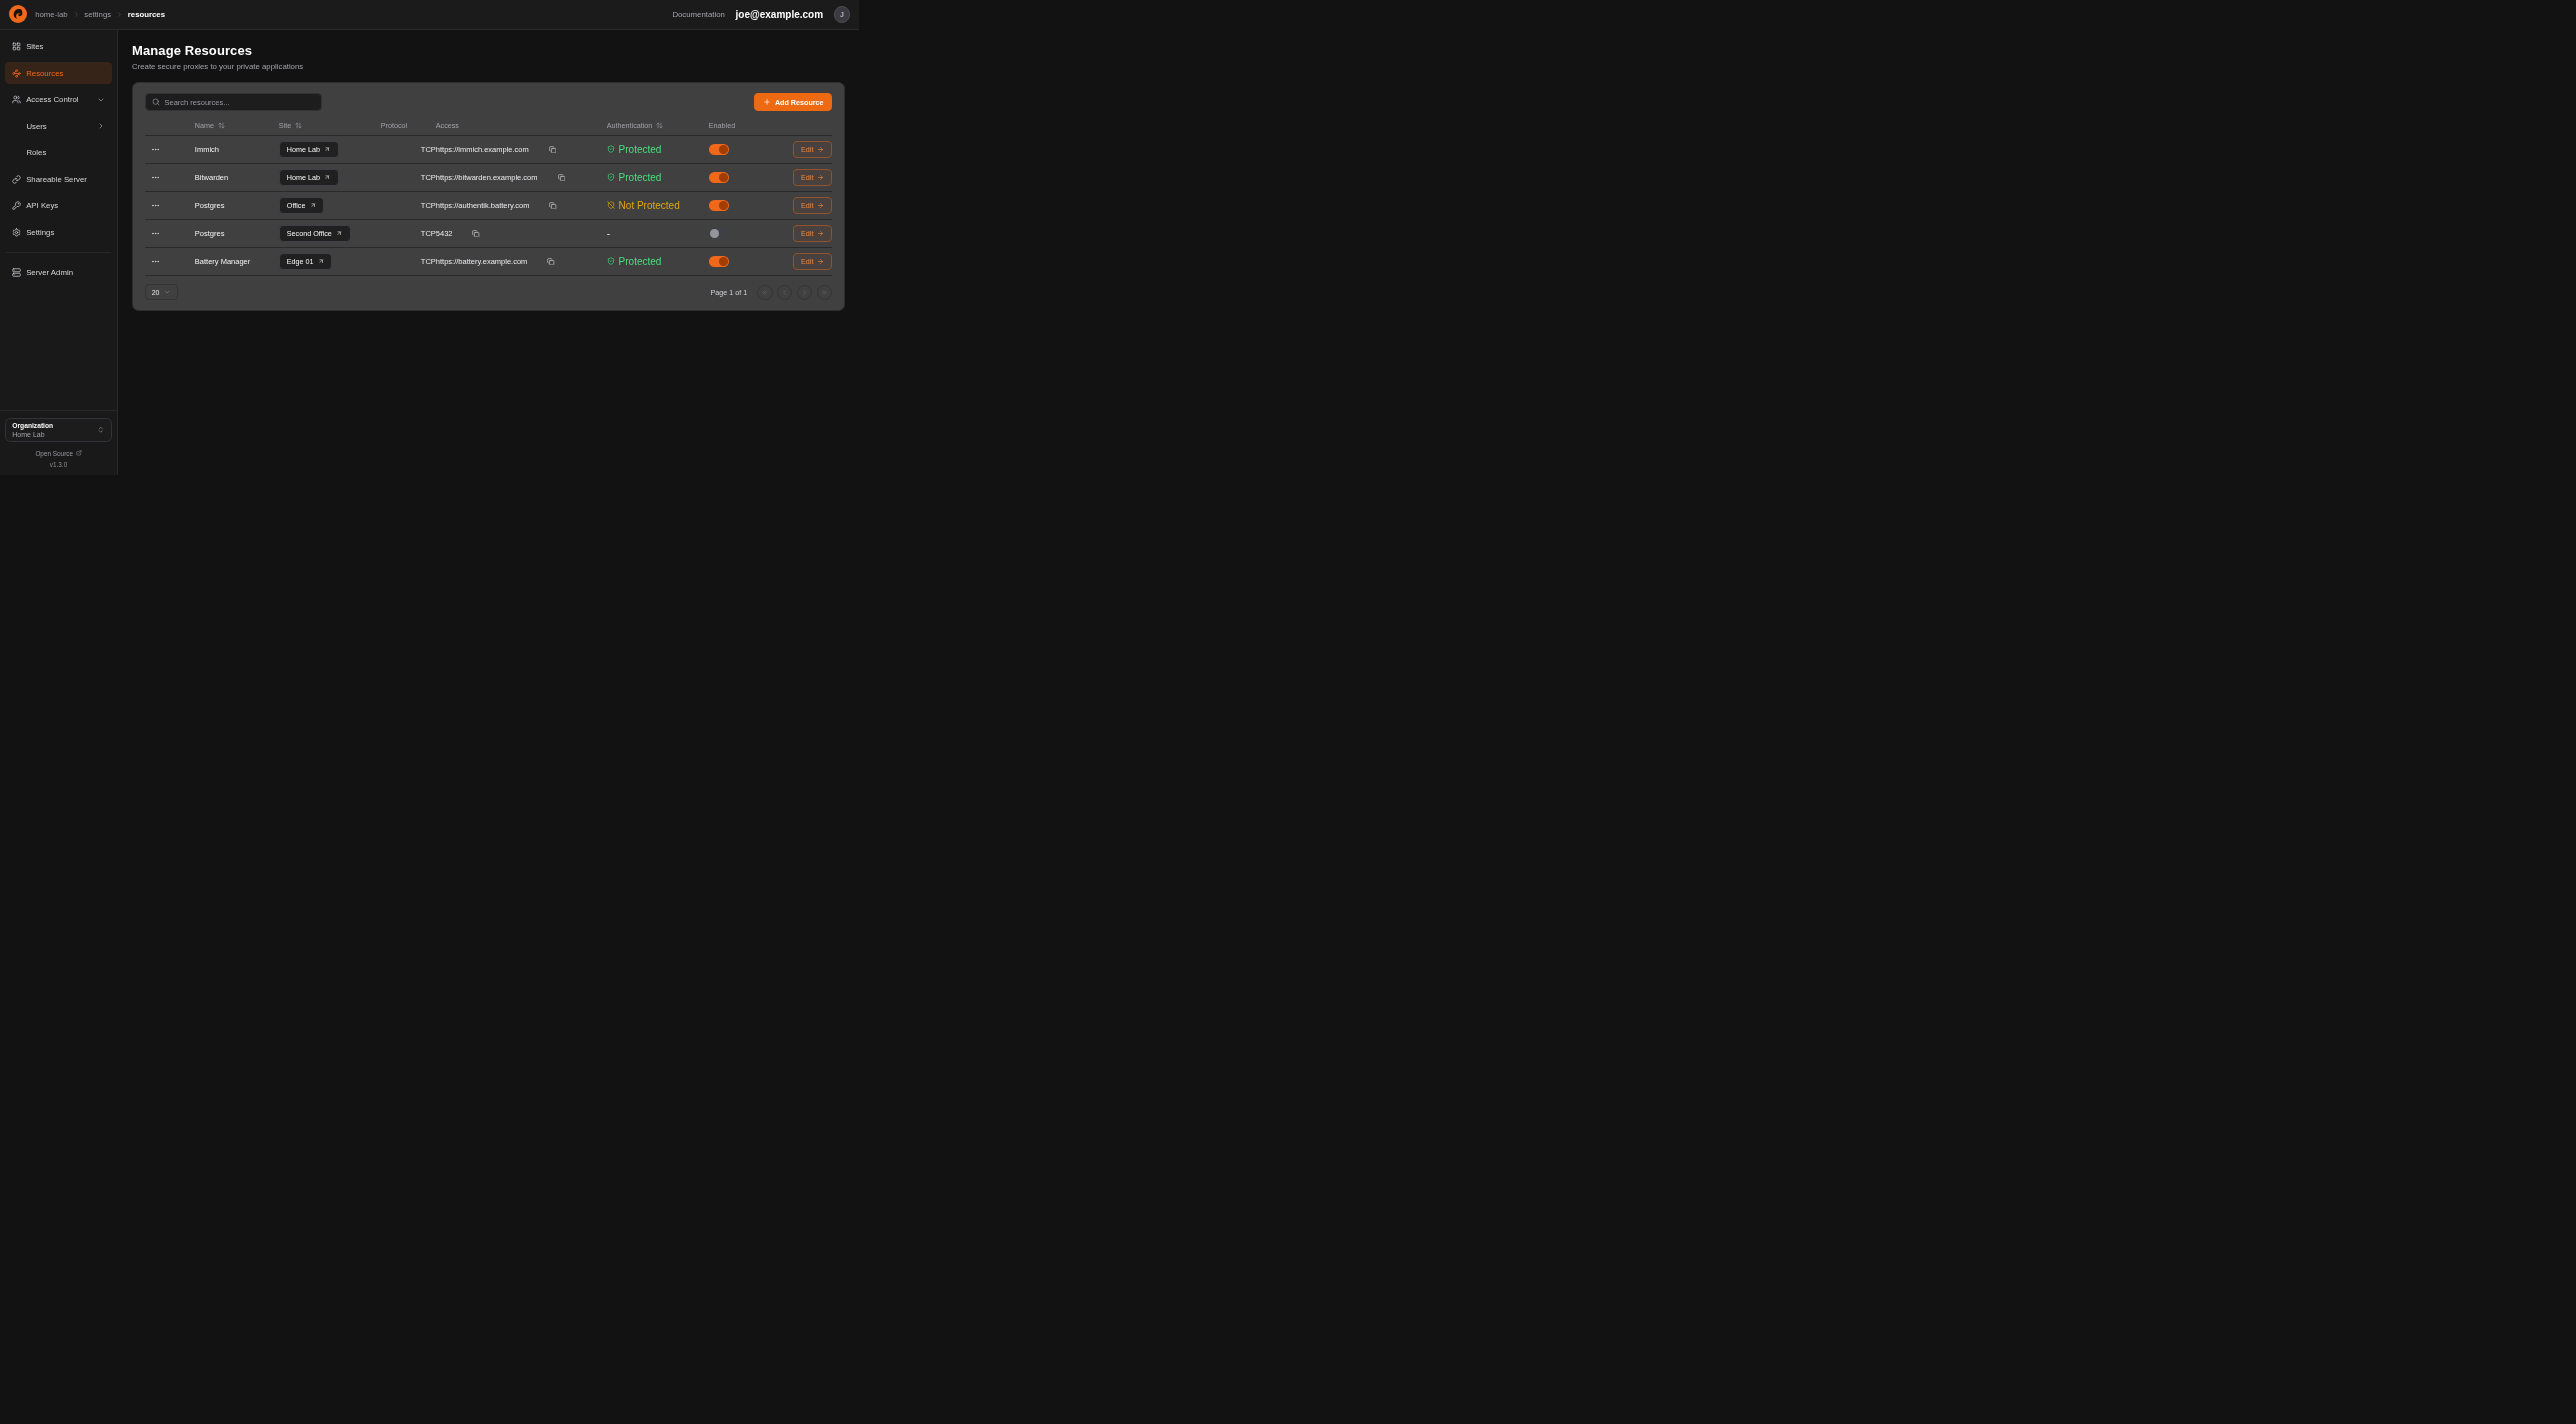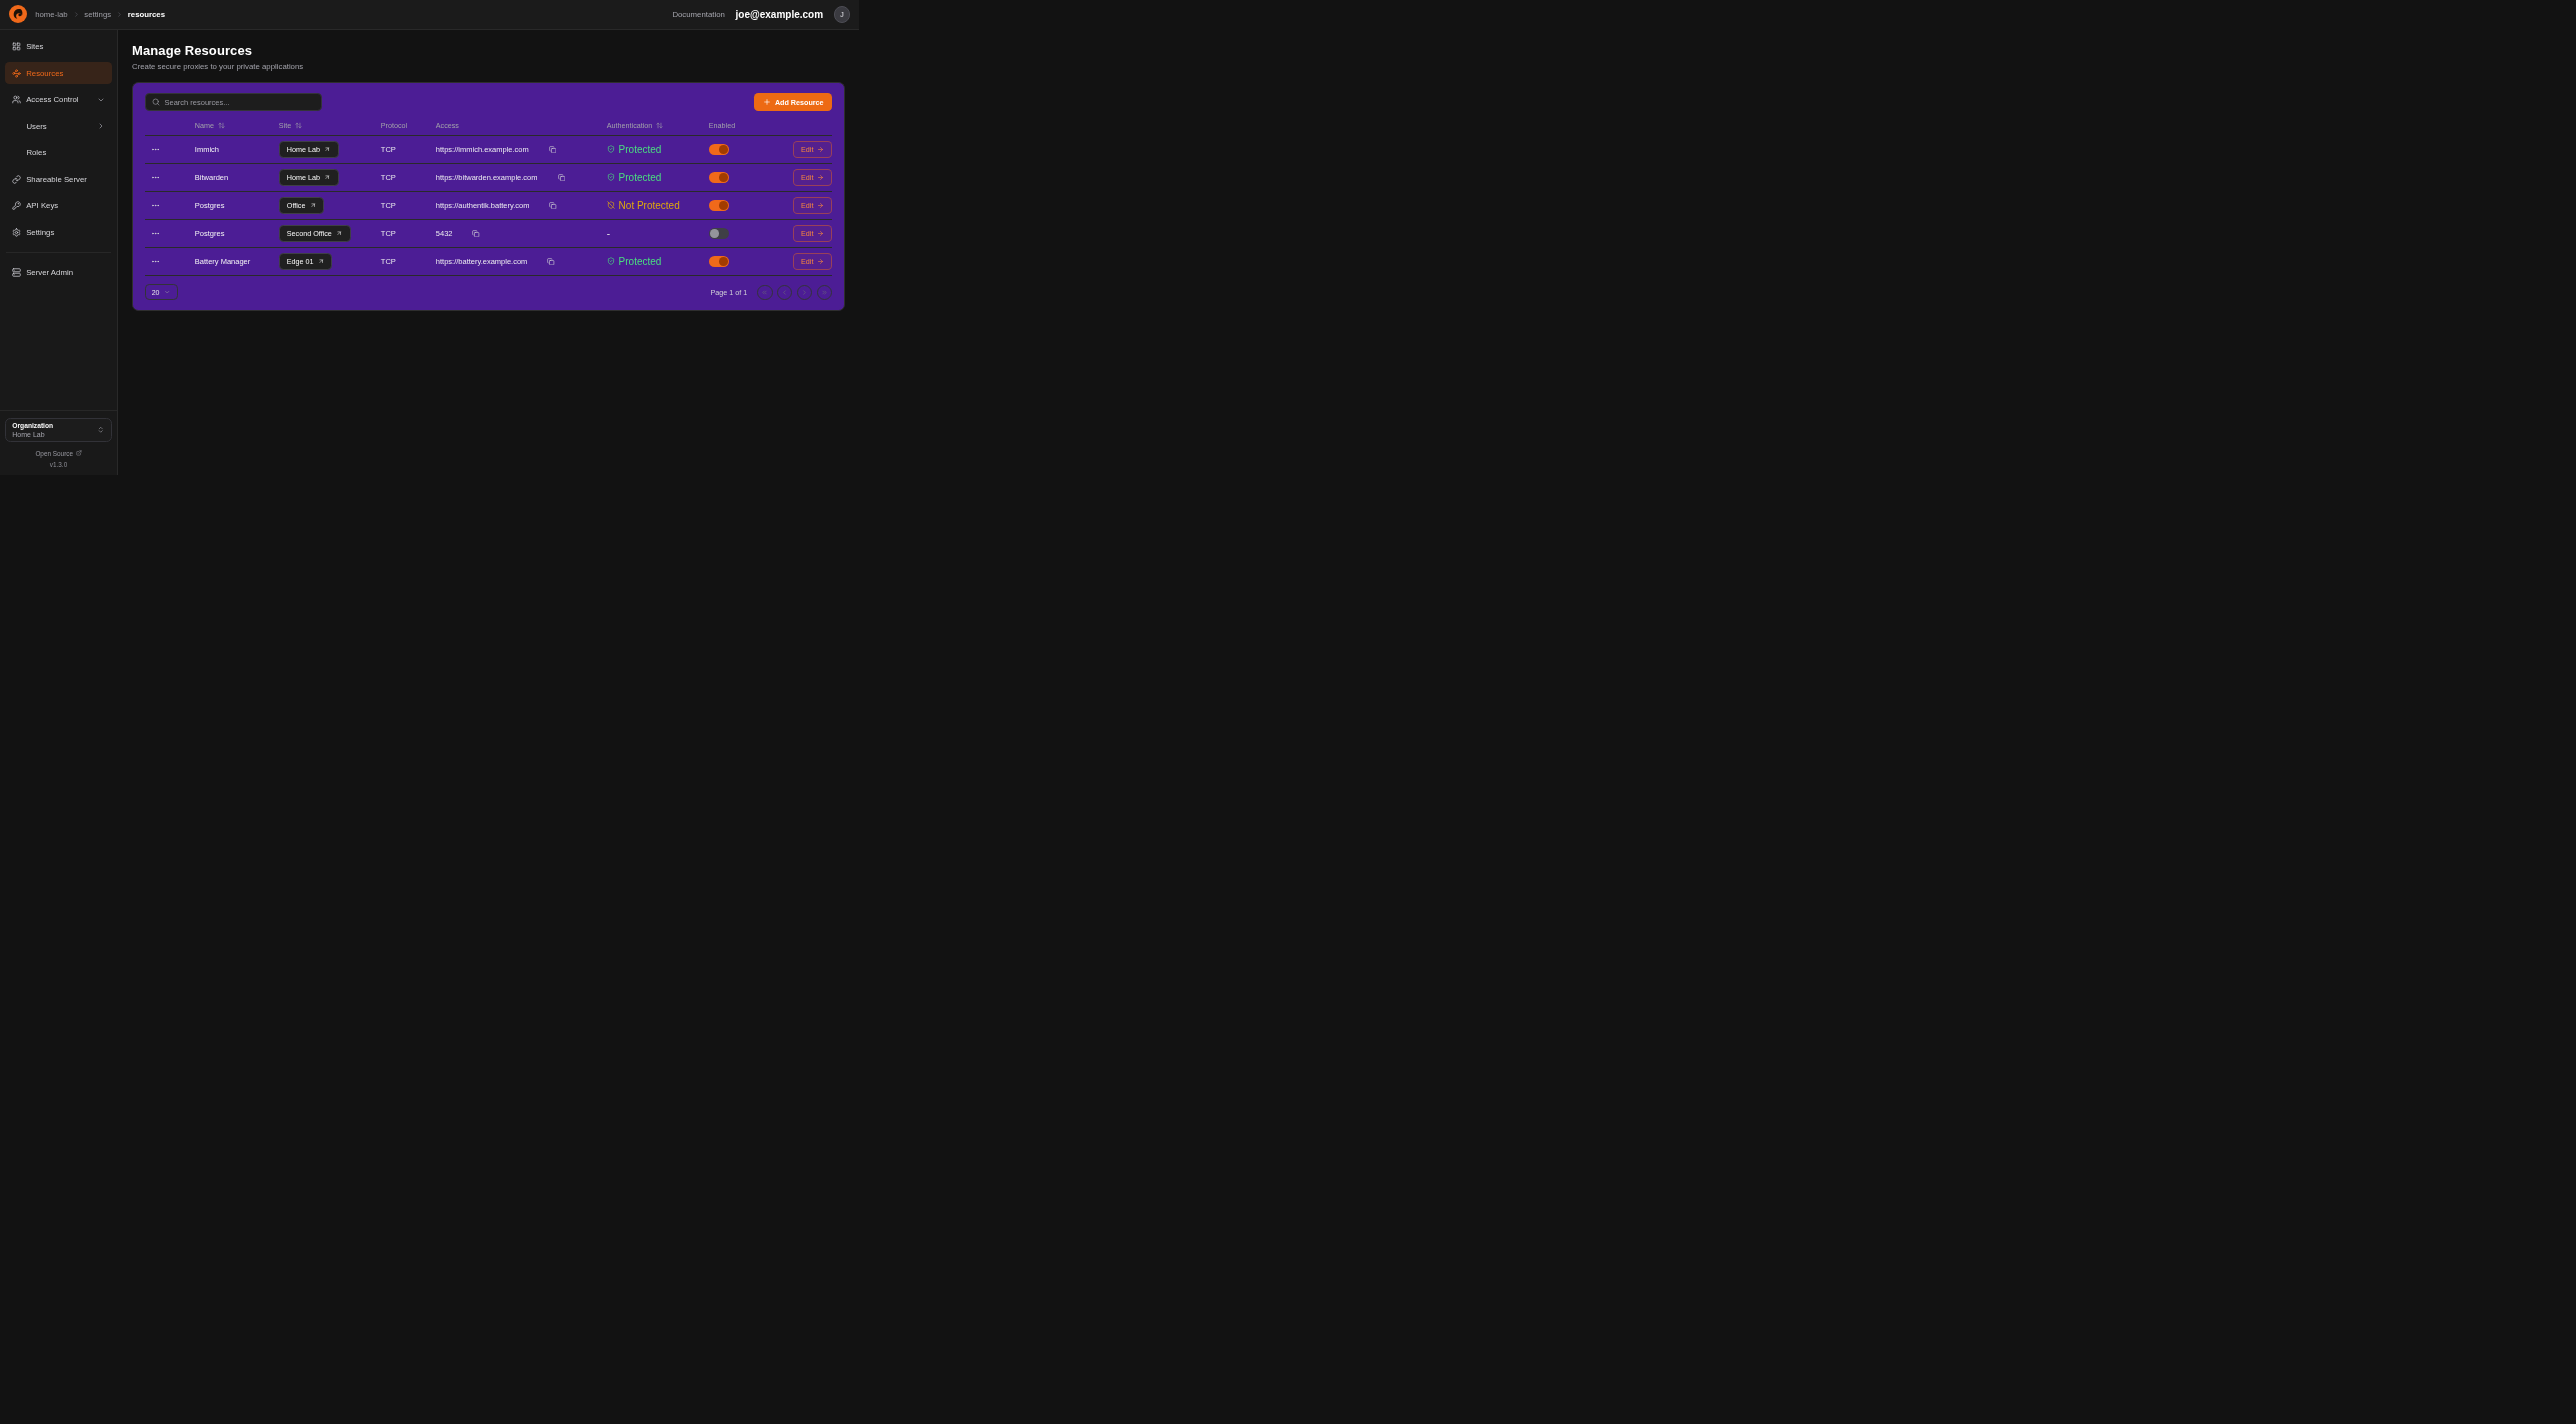--- a/index.html
+++ b/index.html
@@ -52,21 +52,21 @@
   .open-source { display:flex; align-items:center; justify-content:center; gap:2.7px;
     margin-top:8px; font-size:6.4px; color:#9a9aa2; }
   .open-source .ic { font-size:5.9px; }
   .version { text-align:center; margin-top:3.8px; font-size:6.4px; color:#8f8f97; }
 
   
   .main { flex:1; background:#121212; padding:13px 14px; min-width:0; }
   .page-title { font-size:13px; font-weight:700; letter-spacing:0.1px; color:#ffffff; line-height:16px; }
   .page-subtitle { margin-top:3.2px; font-size:7.8px; color:#a2a2aa; }
 
-  .card { margin-top:11.8px; background:#4c1d95; border:0.5px solid #2e2e2e; border-radius:6.4px;
+  .card { margin-top:11.8px; background:#404040; border:0.5px solid #2e2e2e; border-radius:6.4px;
     padding:9.7px 11.8px; }
 
   .toolbar { display:flex; align-items:center; justify-content:space-between; }
   .search { display:flex; align-items:center; gap:4.8px; width:177px; height:18px;
     border:0.5px solid #343438; border-radius:4.3px; padding:0 5.9px; background:#1d1d1d; }
   .search .ic { font-size:8px; color:#9a9aa2; flex:0 0 auto; }
   .search input { flex:1; background:transparent; border:none; outline:none; color:#e8e8ec;
     font-size:7.5px; font-family:inherit; }
   .search input::placeholder { color:#9a9aa2; }
   .add-btn { display:flex; align-items:center; gap:4.3px; height:18px; padding:0 8.6px;
@@ -81,21 +81,21 @@
   .th .sort { font-size:7px; color:#a2a2aa; }
   .trow { display:grid; grid-template-columns:var(--cols); align-items:center; height:28px;
     border-bottom:0.5px solid #2a2a2a; font-size:7.5px; }
   .dots-btn { width:16px; height:15px; margin-left:3.2px; display:flex; align-items:center;
     justify-content:center; font-size:9px; color:#d6d6da; border-radius:3.2px; }
   .rname { color:#f4f4f5; }
   .site-pill { display:inline-flex; align-items:center; gap:4.3px; height:16.6px; padding:0 7px;
     border:0.5px solid #3f3f46; border-radius:4.3px; background:#202020; color:#fafafa;
     font-size:7.2px; font-weight:500; justify-self:start; }
   .site-pill .ic { font-size:6.4px; }
-  .proto { color:#e8e8ec; }
+  .proto { color:#e8e8ec;text-align:right; }
   .access-cell { display:flex; align-items:center; gap:20px; }
   .access-text { color:#ececf0; }
   .copy-btn { font-size:7.5px; color:#d0d0d6; display:flex; }
   .auth-badge { display:flex; align-items:center; gap:3.8px; font-size:10px; }
   .auth-badge .ic { font-size:8px; display:none; }
   .auth-badge.protected { color:#4ade80; }
   .auth-badge.protected .shield-check { display:block; }
   .auth-badge.not_protected { color:#e0a80c; }
   .auth-badge.not_protected .shield-off { display:block; }
   .auth-badge.none { color:#e4e4e7; }

